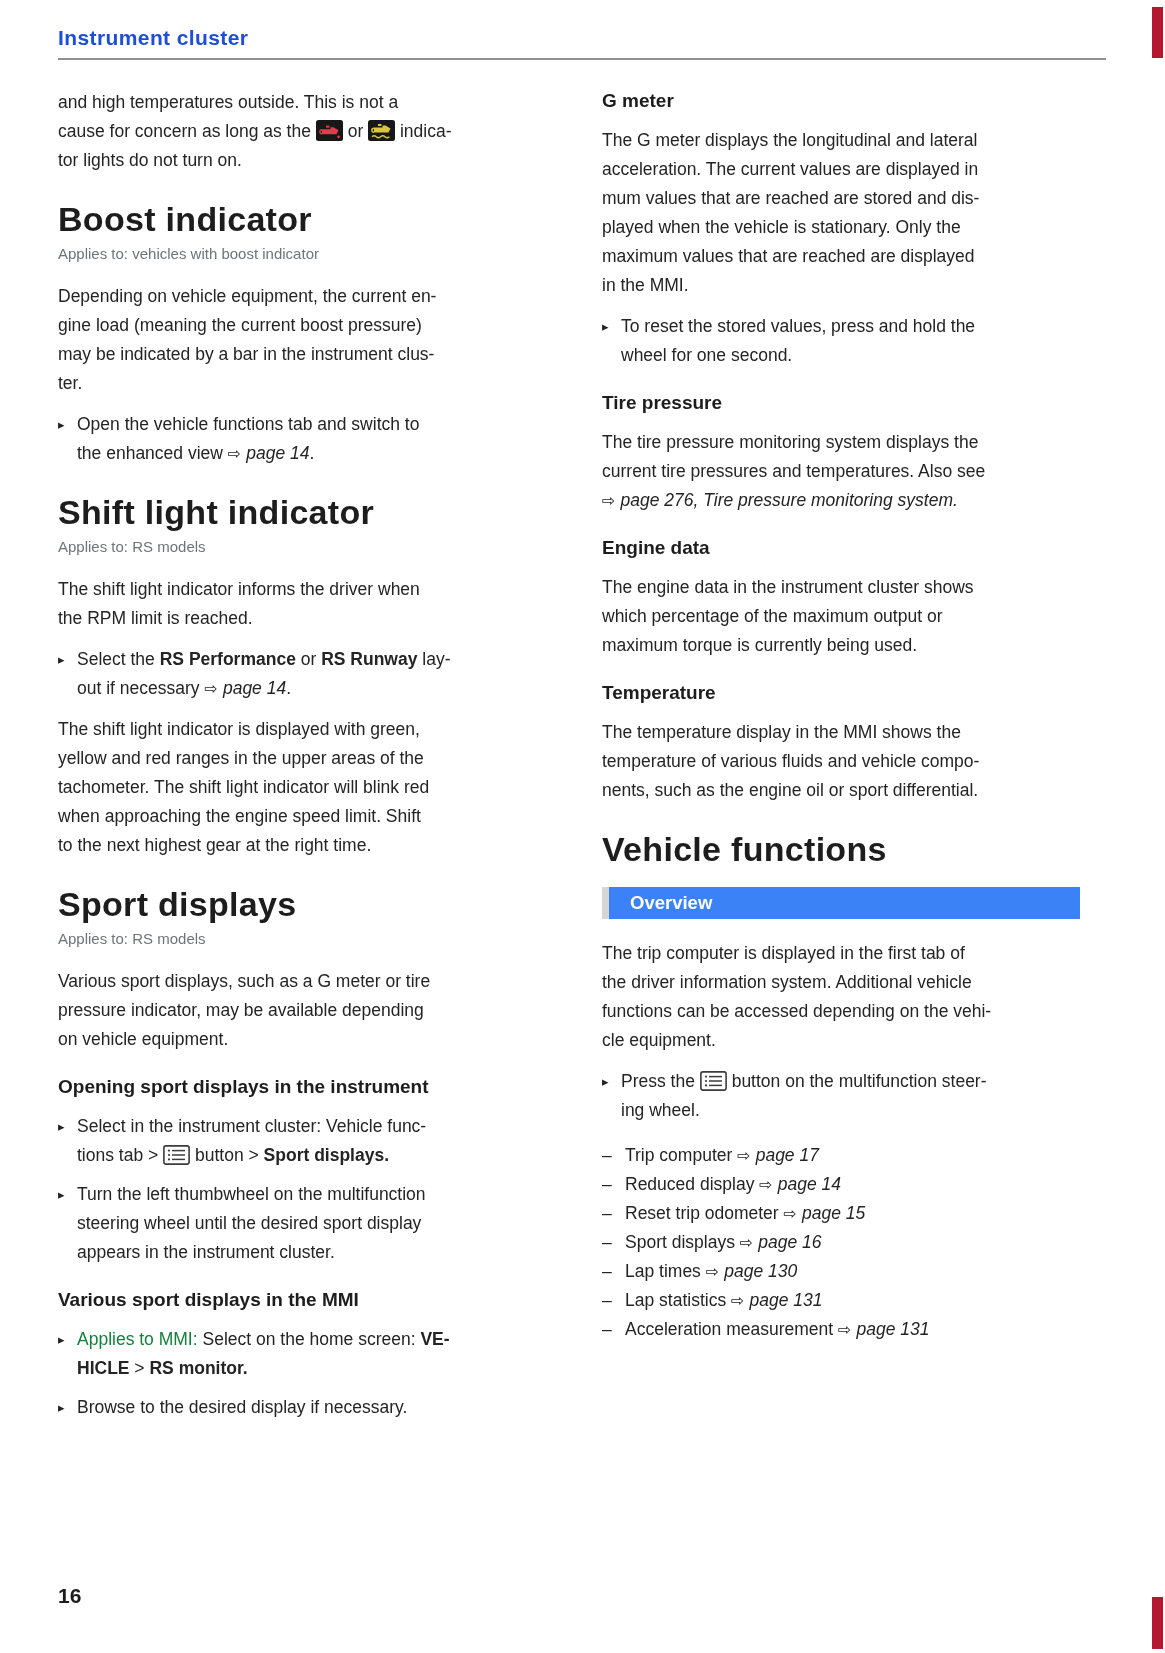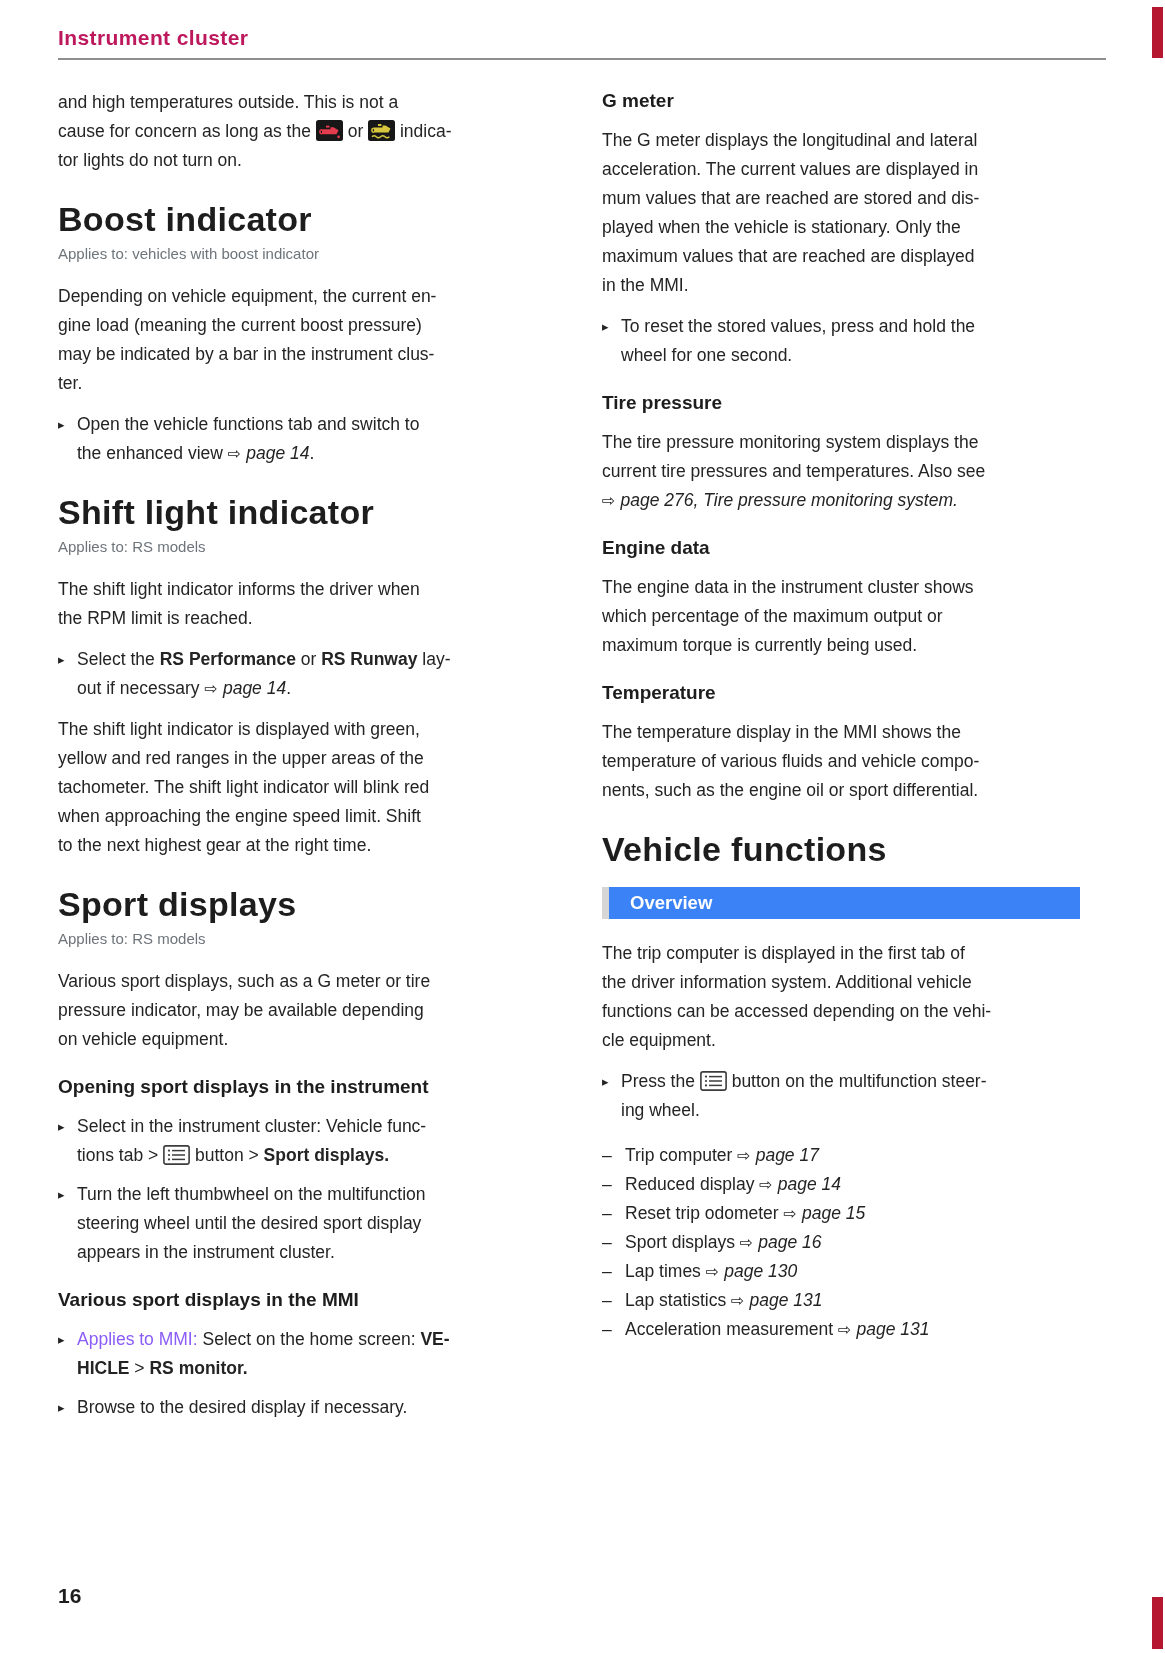--- a/index.html
+++ b/index.html
@@ -1,21 +1,21 @@
 <!DOCTYPE html>
 <html><head>
 <meta charset="utf-8">
 <style>
   html,body{margin:0;padding:0;}
   body{
     width:1165px;height:1653px;position:relative;background:#ffffff;
     font-family:"Liberation Sans",sans-serif;color:#242424;overflow:hidden;
   }
   .running-head{position:absolute;top:26px;left:58px;font-size:21px;font-weight:bold;
-    letter-spacing:.4px;color:#be185d;}
+    letter-spacing:.4px;color:#1d4ed8;}
   .head-rule{position:absolute;top:58px;left:58px;width:1048px;height:2px;background:#8f8f8f;}
   .columns{position:absolute;top:88px;left:58px;display:flex;gap:52px;align-items:flex-start;}
   .col{width:492px;}
   .col.right{width:478px;}
   .col > .blk:first-child{margin-top:0;}
   .blk{font-size:17.5px;line-height:29px;}
   .line{white-space:nowrap;}
   .blk.p{margin:12px 0;}
   .blk.h1{font-size:34px;line-height:40px;font-weight:bold;letter-spacing:.3px;
     margin:24px 0 5px;color:#1d1d1d;}
@@ -26,21 +26,21 @@
     font-size:13px;line-height:29px;}
   .blk.bullet .content{flex:1;}
   .blk.dash{display:flex;margin:0;line-height:29px;}
   .blk.dash .marker{flex:0 0 23px;width:23px;}
   .blk.bullet + .blk.dash{margin-top:16px;}
   .blk.banner{margin:18px 0 20px;background:#3b82f6;color:#ffffff;height:32px;
     line-height:32px;font-size:18.5px;font-weight:bold;padding-left:21px;
     border-left:7px solid #d6d6d6;box-sizing:border-box;width:100%;}
   .b{font-weight:bold;text-align:center;}
   .i{font-style:italic;}
-  .gray{color:#8b5cf6;}
+  .gray{color:#15803d;}
   .arrow{font-family:"DejaVu Sans",sans-serif;font-size:16px;}
   .inline-icon{display:inline-block;vertical-align:-4px;line-height:0;}
   .page-number{position:absolute;left:58px;top:1584px;font-size:21px;font-weight:bold;color:#1d1d1d;}
   .corner-bar{position:absolute;right:2px;width:11px;background:#b51731;}
   .corner-bar.top{top:7px;height:51px;}
   .corner-bar.bottom{top:1597px;height:52px;}
 </style>
 </head>
 <body>
 

